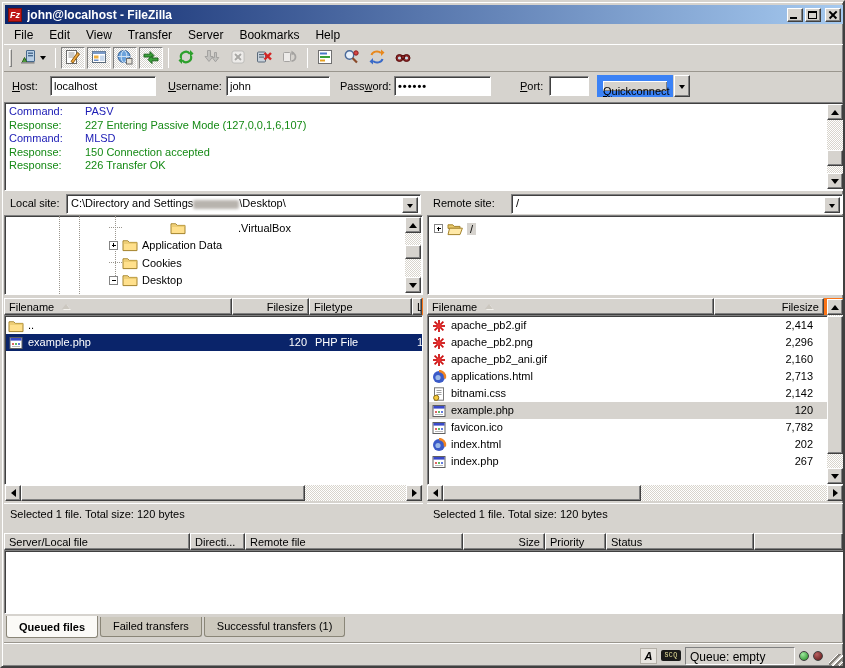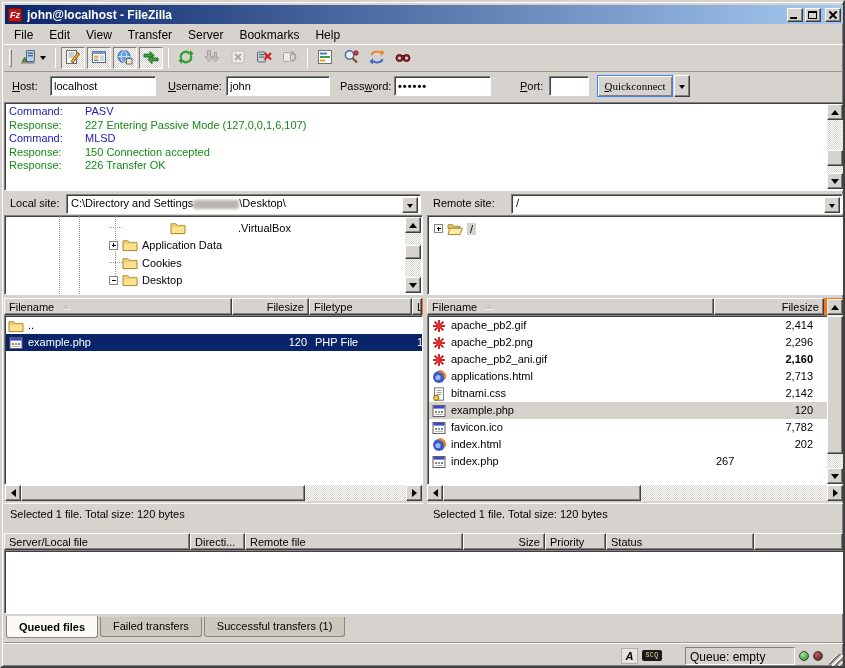--- a/index.html
+++ b/index.html
@@ -38,21 +38,21 @@
   .tb-btn.pressed{border:1px solid;border-color:#808080 #fff #fff #808080;background:repeating-conic-gradient(#ffffff 0% 25%, #d6d3ce 0% 50%) 0 0/2px 2px;}
   .tb-btn.disabled svg{filter:grayscale(1) brightness(1.25) opacity(.55);}
   .tb-btn.has-drop{width:34px;}
   .tb-drop{width:0;height:0;border:3px solid transparent;border-top:4px solid #000;margin-left:4px;margin-top:3px;}
   .tb-sep{width:1px;height:20px;background:#808080;border-right:1px solid #fff;margin:0 4px;}
   
   .quickbar{left:2px;top:69px;width:841px;height:29px;border-top:1px solid #9a968e;}
   .qc-label{position:absolute;top:8px;white-space:nowrap;}
   .qc-input{position:absolute;top:4px;height:20px;border:1px solid;border-color:#808080 #fff #fff #808080;box-shadow:inset 1px 1px 0 #404040;background:#fff;font-family:"Liberation Sans",sans-serif;font-size:11px;padding:0 3px;}
   .qc-input.pw{font-weight:bold;letter-spacing:1px;}
-  .qc-btn{position:absolute;top:3px;height:22px;border:1px solid #3b82f6;box-shadow:inset 1px 1px 0 #fff, inset -1px -1px 0 #808080;background:#d6d3ce;font-family:Liberation Serif, serif;font-size:11px;text-align:center;line-height:20px;}
+  .qc-btn{position:absolute;top:3px;height:22px;border:6px solid #3b82f6;box-shadow:inset 1px 1px 0 #fff, inset -1px -1px 0 #808080;background:#d6d3ce;font-family:Liberation Sans, sans-serif;font-size:11px;text-align:center;line-height:20px;}
   .qc-drop{position:absolute;top:3px;width:16px;height:22px;display:flex;align-items:center;justify-content:center;}
   .qc-drop::before{content:"";width:0;height:0;border:3px solid transparent;border-top:4px solid #000;margin-top:4px;}
   
   .log{left:2px;top:100px;width:841px;height:89px;padding:2px 20px 2px 4px;overflow:hidden;}
   .log-line{line-height:13.5px;white-space:nowrap;}
   .log-label{display:inline-block;width:76px;}
   .log-line.command{color:#1a1ab4;}
   .log-line.response{color:#158a15;}
   .log-line.status{color:#000;}
   
@@ -96,21 +96,21 @@
   .pane-status{padding:4px 0 0 6px;border-top:1px solid #fff;white-space:nowrap;overflow:hidden;}
   
   .queue-body{background:#fff;border:1px solid;border-color:#808080 #fff #fff #808080;box-shadow:inset 1px 1px 0 #404040;}
   .tabsrow{display:flex;align-items:flex-start;padding-left:2px;gap:2px;}
   .tab{height:20px;padding:3px 12px 0 12px;background:#ccc8bd;border:1px solid #8a8678;border-top:none;border-radius:0 0 3px 3px;white-space:nowrap;}
   .tab.active{background:#fbfaf7;font-weight:bold;border-color:#8a8678;height:22px;position:relative;top:-1px;padding-top:5px;}
   
   .statusbar{left:2px;top:640px;width:841px;height:26px;border-top:1px solid #9a968e;box-shadow:inset 0 1px 0 #ffffff;display:flex;align-items:center;justify-content:flex-end;padding-right:2px;gap:4px;}
   .ascii-ind{width:17px;height:16px;border:1px solid #b4b0a8;background:#e8e5e0;font-weight:bold;font-style:italic;font-size:11px;text-align:center;line-height:14px;}
   .badge{min-width:20px;height:11px;background:#1a1a1a;border-radius:2px;color:#e8e29a;font-size:6.5px;font-family:"Liberation Mono",monospace;text-align:center;line-height:11px;letter-spacing:0.5px;padding:0 1px;}
-  .queue-field{width:110px;height:18px;border:1px solid;border-color:#808080 #fff #fff #808080;background:#d6d3ce;padding:2px 0 0 4px;font-size:12px;white-space:nowrap;overflow:hidden;margin-left:19px;}
+  .queue-field{width:110px;height:18px;border:1px solid;border-color:#808080 #fff #fff #808080;background:#d6d3ce;padding:2px 0 0 4px;font-size:12px;white-space:nowrap;overflow:hidden;}
   .led{width:10px;height:10px;border-radius:50%;border:1px solid #404040;}
   .led-green{background:radial-gradient(circle at 35% 30%,#9fe89f,#1e8a1e);}
   .led-red{background:radial-gradient(circle at 35% 30%,#b86060,#5a1414);}
   .grip{width:14px;height:14px;margin-left:2px;align-self:flex-end;background:
     linear-gradient(135deg,transparent 0 6px,#fff 6px 7px,#84807a 7px 9px,transparent 9px 10.5px,#fff 10.5px 11.5px,#84807a 11.5px 13.5px,transparent 13.5px 15px,#fff 15px 16px,#84807a 16px 18px,transparent 18px);}
 </style>
 </head>
 <body>
 
 <div class="window">
@@ -460,21 +460,21 @@
                 <line x1="7" y1="1" x2="7" y2="13"></line>
                 <line x1="1" y1="7" x2="13" y2="7"></line>
                 <line x1="2.6" y1="2.6" x2="11.4" y2="11.4"></line>
                 <line x1="11.4" y1="2.6" x2="2.6" y2="11.4"></line>
               </g>
               <circle cx="7" cy="7" r="2.2" fill="#e83030"></circle>
             </svg>
           </span>
           <span>apache_pb2_ani.gif</span>
         </span>
-        <span class="cell" style="left: 287px; width: 97px; text-align: right; font-weight: bold;">2,160</span>
+        <span class="cell" style="left: 287px; width: 97px; text-align: right;">2,160</span>
       </div>
       <div class="frow" style="top: 52px; width: 399px;">
         <span class="cell name" style="left: 2px; width: 283px;">
           <span class="ficon">
             <svg viewBox="0 0 14 14">
               <circle cx="7" cy="7" r="6" fill="#3a5ac8"></circle>
               <path d="M7 1 a6 6 0 0 1 5.8 7.5" fill="none" stroke="#f08424" stroke-width="2.4"></path>
               <circle cx="6" cy="7.5" r="2.6" fill="#9ab8e8"></circle>
             </svg>
           </span>
@@ -549,21 +549,21 @@
               <rect x="1" y="1.5" width="12" height="11" fill="#fff" stroke="#606060"></rect>
               <rect x="1.5" y="2" width="11" height="2.6" fill="#3a4ac8"></rect>
               <circle cx="4" cy="8" r="1" fill="#d43030"></circle>
               <circle cx="7" cy="8" r="1" fill="#30a030"></circle>
               <circle cx="10" cy="8" r="1" fill="#3050d4"></circle>
               <rect x="3" y="10" width="8" height="0.9" fill="#b0b0b0"></rect>
             </svg>
           </span>
           <span>index.php</span>
         </span>
-        <span class="cell" style="left: 287px; width: 97px; ">267</span>
+        <span class="cell" style="left: 287px; width: 97px; text-align: right;">267</span>
       </div>
     </div>
 
   <div class="abs pane-status" style="left:2px;top:501px;width:419px;height:21px;">Selected 1 file. Total size: 120 bytes</div>
 
   <div class="abs pane-status" style="left:425px;top:501px;width:418px;height:21px;">Selected 1 file. Total size: 120 bytes</div>
 
   <div class="abs lheader" style="left:2px;top:531px;width:841px;height:17px;">
       <div class="hcol" style="left: 0px; width: 186px;">
         <span class="htext">Server/Local file</span>

